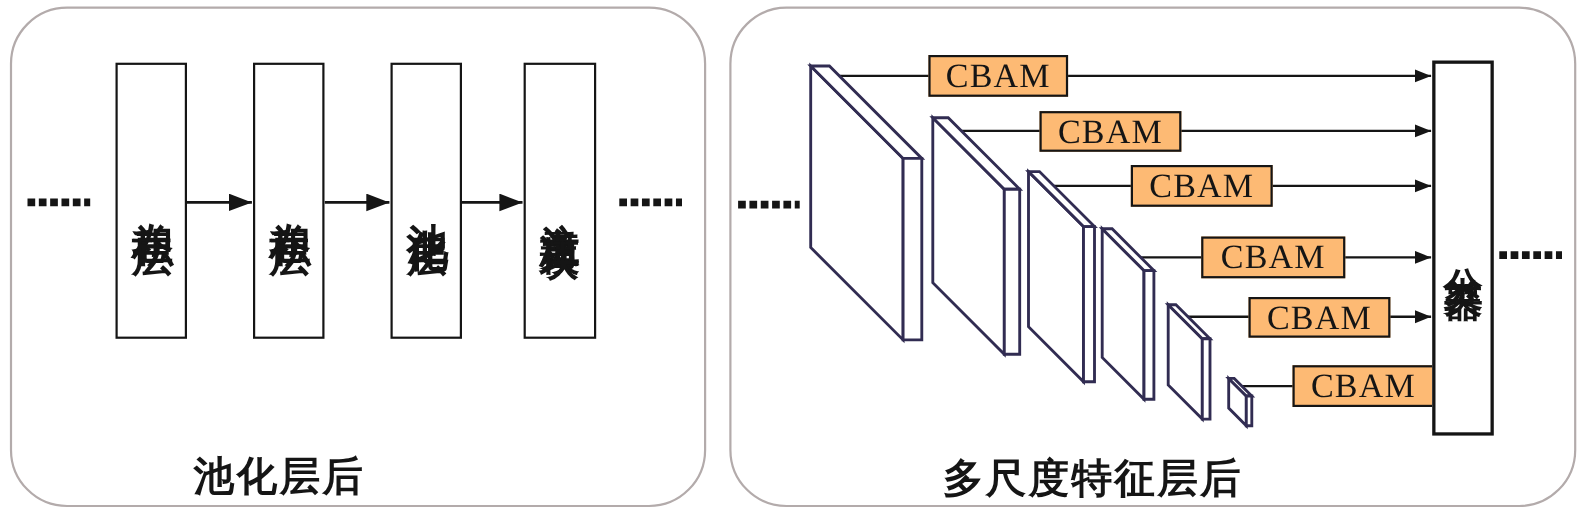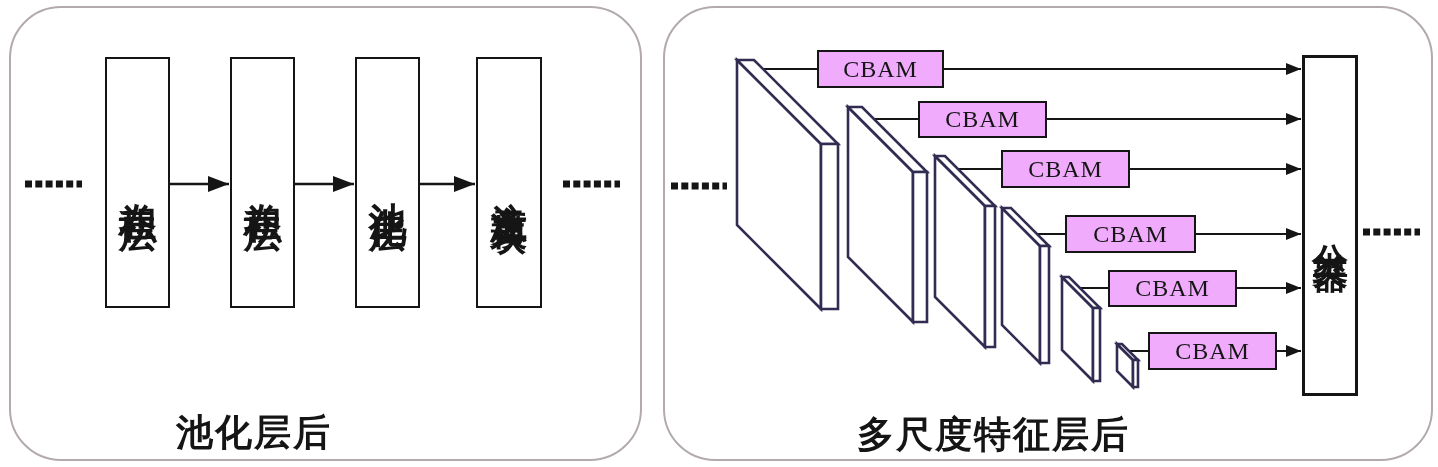--- a/index.html
+++ b/index.html
@@ -16,23 +16,23 @@
   .layer-box{
     position:absolute;z-index:3;background:#ffffff;border:2.5px solid #151515;
     display:flex;align-items:center;justify-content:center;box-sizing:border-box;
   }
   .vtext{
     writing-mode:vertical-rl;text-orientation:upright;
     font-size:38px;letter-spacing:7px;line-height:1;font-weight:600;
   }
   .vtext.small{font-size:36px;letter-spacing:4px;}
   .cbam-box{
-    position:absolute;z-index:4;background:#f0abfc;border:2.5px solid #151515;
+    position:absolute;z-index:4;background:#fdba74;border:2.5px solid #151515;
     display:flex;align-items:center;justify-content:center;box-sizing:border-box;
-    font-size:24px;letter-spacing:1px;
+    font-size:31px;letter-spacing:1px;margin-left:27px;
   }
   .classifier-box{
     position:absolute;z-index:4;background:#ffffff;border:3px solid #151515;
     display:flex;align-items:center;justify-content:center;box-sizing:border-box;
   }
   .caption{
     position:absolute;z-index:3;
     font-size:37px;letter-spacing:2px;font-weight:600;white-space:nowrap;
   }
 </style>

